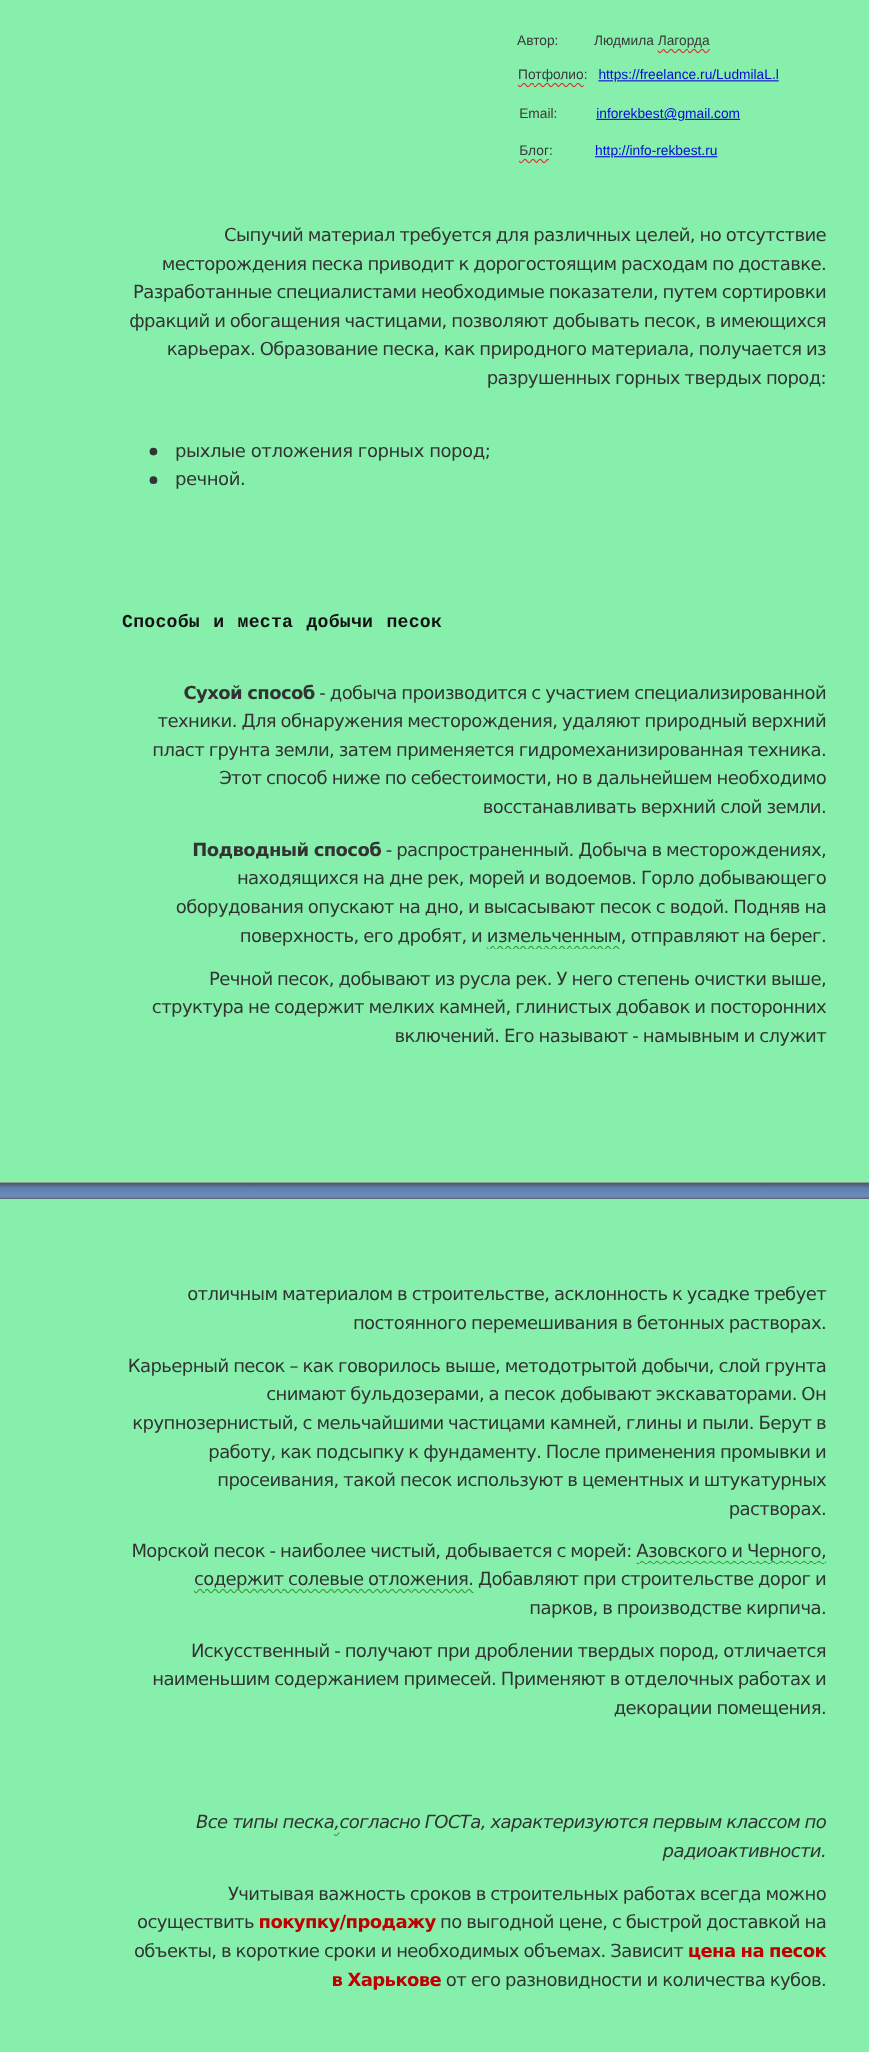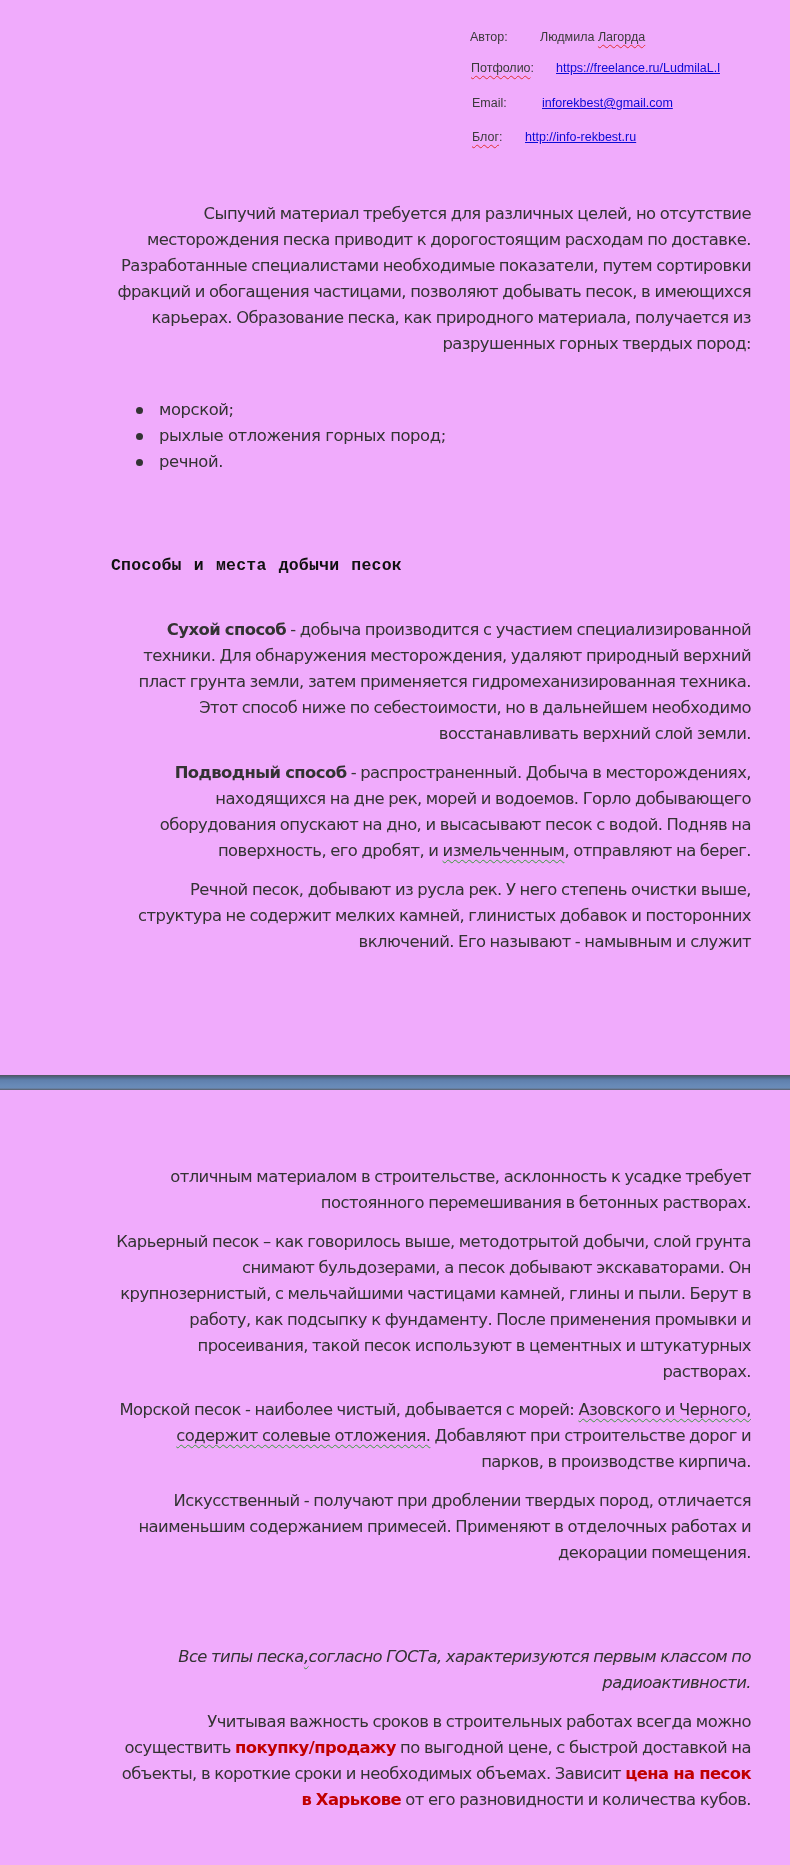--- a/index.html
+++ b/index.html
@@ -11,21 +11,21 @@
       width: 790px;
       height: 1865px;
       position: relative;
       overflow: hidden;
       font-family: "DejaVu Sans", sans-serif;
     }
     .page {
       position: absolute;
       left: 0;
       width: 790px;
-      background: #f0abfc;
+      background: #86efac;
     }
     .page-1 { top: 0; height: 1075px; }
     .page-2 { top: 1090px; height: 775px; }
 
     .page-break {
       position: absolute;
       left: 0;
       top: 1075px;
       width: 790px;
       height: 15px;
@@ -119,37 +119,36 @@
 
 <div class="page page-1">
 
   <div class="meta" style="left:470px; top:30px;">
     <span class="lbl">Автор:</span>
     <span class="val" style="left:70px;"><span>Людмила </span><span class="squiggle-red">Лагорда</span></span>
   </div>
 
   <div class="meta" style="left:471px; top:61px;">
     <span class="lbl"><span class="squiggle-red">Потфолио</span><span>:</span></span>
-    <span class="val link" style="left:85px;">https://freelance.ru/LudmilaL.l</span>
+    <span class="val link" style="left:73px;">https://freelance.ru/LudmilaL.l</span>
   </div>
 
   <div class="meta" style="left:472px; top:96px;">
     <span class="lbl">Email:</span>
     <span class="val link" style="left:70px;">inforekbest@gmail.com</span>
   </div>
 
   <div class="meta" style="left:472px; top:130px;">
     <span class="lbl"><span class="squiggle-red">Блог</span><span>:</span></span>
-    <span class="val link" style="left:53px;">http://info-rekbest.ru</span>
+    <span class="val link" style="left:69px;">http://info-rekbest.ru</span>
   </div>
 
   <p class="body-text" style="top:201px;">Сыпучий материал требуется для различных целей, но отсутствие месторождения песка приводит к дорогостоящим расходам по доставке. Разработанные специалистами необходимые показатели, путем сортировки фракций и обогащения частицами, позволяют добывать песок, в имеющихся карьерах. Образование песка, как природного материала, получается из разрушенных горных твердых пород:</p>
 
   <ul class="bullet-list">
-    <li><span class="dot"></span><span>морской;</span></li>
     <li><span class="dot"></span><span>рыхлые отложения горных пород;</span></li>
     <li><span class="dot"></span><span>речной.</span></li>
   </ul>
 
   <h2 class="heading">Способы и места добычи  песок</h2>
 
   <p class="body-text" style="top:760px;"><b>Подводный способ</b><span> - распространенный. Добыча в месторождениях, находящихся  на дне рек, морей и водоемов. Горло добывающего оборудования опускают на дно, и высасывают песок с водой. Подняв на поверхность, его дробят, и </span><span class="squiggle-green">измельченным</span><span>, отправляют на берег.</span></p>
 
   <p class="body-text" style="top:617px;"><b>Сухой способ</b><span> - добыча производится с участием специализированной техники.  Для обнаружения месторождения, удаляют природный верхний пласт грунта земли, затем применяется гидромеханизированная техника. Этот способ ниже по себестоимости, но  в дальнейшем необходимо восстанавливать верхний слой земли.</span></p>
 

